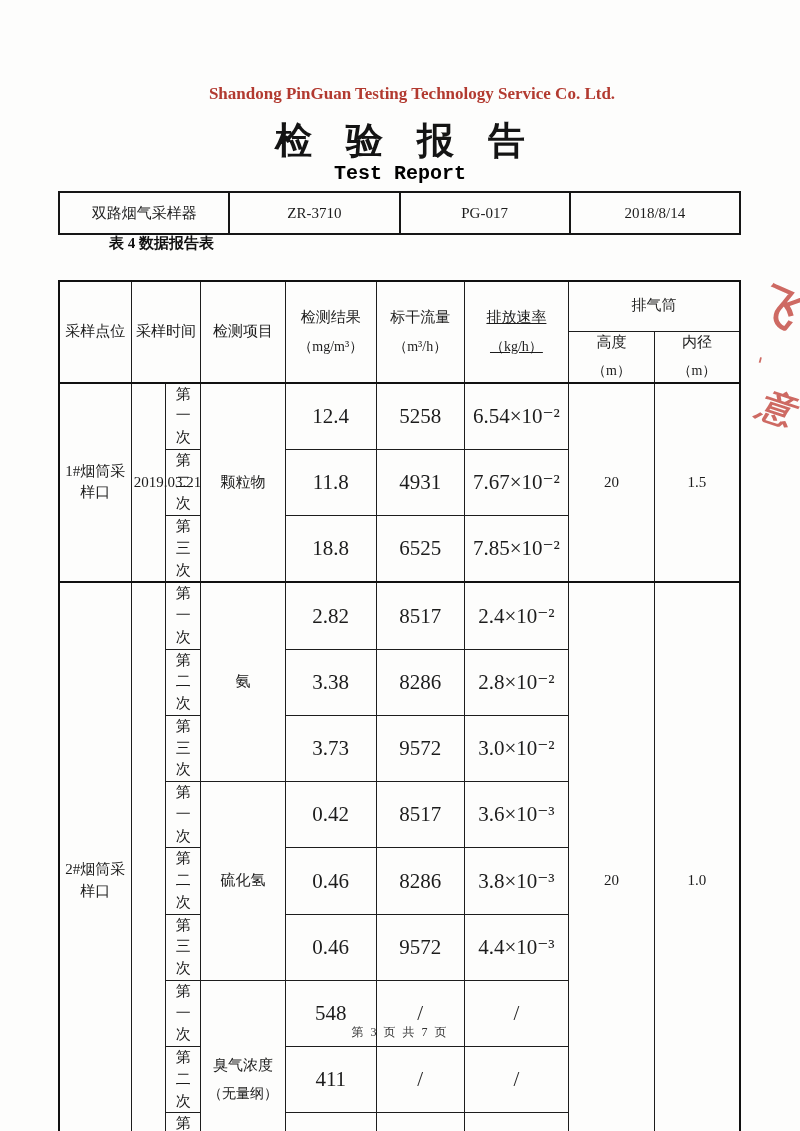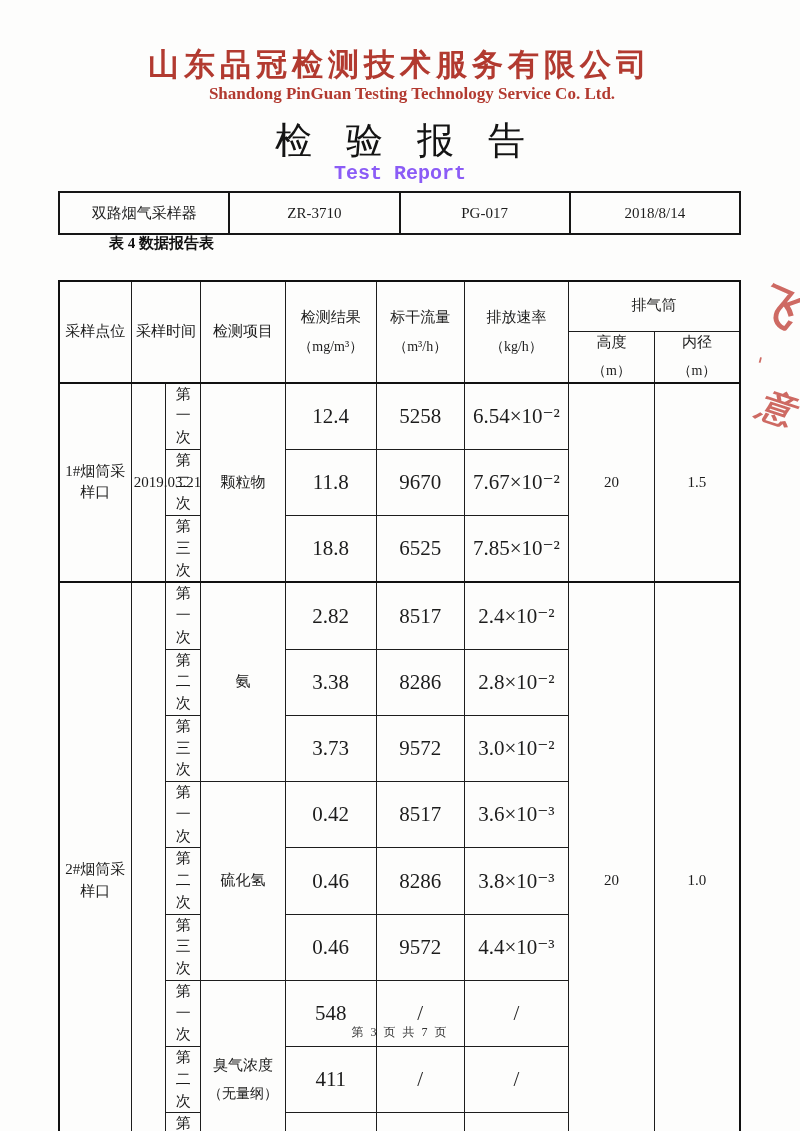--- a/index.html
+++ b/index.html
@@ -19,28 +19,28 @@
     text-align:center;font-size:31px;font-weight:bold;
     letter-spacing:5px;color:#b23a30;
   }
   .company-en{
     position:absolute;top:84px;left:12px;width:100%;
     text-align:center;font-size:17px;font-weight:bold;
     color:#b23a30;
   }
   .title-cn{
     position:absolute;top:116px;left:0;width:100%;
-    text-align:center;font-size:37px;font-weight:normal;
+    text-align:center;font-size:37px;font-weight:bold;
     letter-spacing:34px;text-indent:34px;color:#141414;
   }
   .title-en{
     position:absolute;top:162px;left:0;width:100%;
     text-align:center;font-size:20px;font-weight:bold;
     font-family:"Liberation Mono","DejaVu Sans Mono",monospace;
-    color:#8b5cf6;
+    color:#000000;
   }
 
   
   .info-table{
     position:absolute;top:191px;left:58px;width:683px;
     border-collapse:collapse;table-layout:fixed;
   }
   .info-table td{
     border:2px solid #161616;
     height:38px;text-align:center;vertical-align:middle;
@@ -69,21 +69,21 @@
   .data-table .r46 td{height:45px;}
   .data-table .r43 td{height:42px;}
   .data-table{border:2px solid #111;}
   .sec-top td{border-top:2px solid #111;}
   .data-table .unit{display:block;font-size:14px;margin-top:8px;}
   .num{font-size:21px;}
 
   
   .cw1{width:9.8%;} .cw2{width:10.2%;}
   .cw4{width:11.7%;} .cw5{width:12.6%;} .cw6{width:12.2%;}
-  .cw7{width:14.6%;} .cw8{width:9.2%;} .cw9{width:8.9%;}
+  .cw7{width:14.6%;text-decoration:underline;} .cw8{width:9.2%;} .cw9{width:8.9%;}
 
   
   .footer{
     position:absolute;top:1024px;left:0;width:100%;
     text-align:center;font-size:12px;color:#333;letter-spacing:2px;
   }
 
   
   .pen-mark{
     position:absolute;color:#c65149;
@@ -92,21 +92,20 @@
   }
   .pen-1{top:278px;left:756px;font-size:42px;transform:rotate(24deg);}
   .pen-2{top:384px;left:758px;font-size:36px;transform:rotate(18deg);}
   .pen-dot{top:352px;left:752px;font-size:13px;transform:rotate(40deg);}
 </style>
 </head>
 <body>
 
 <div class="page">
 
-  <div class="company-cn">山东品冠检测技术服务有限公司</div>
   <div class="company-en">Shandong PinGuan Testing Technology Service Co. Ltd.</div>
   <div class="title-cn">检验报告</div>
   <div class="title-en">Test Report</div>
 
   <table class="info-table">
     <tbody>
         <tr>
       <td>双路烟气采样器</td>
       <td>ZR-3710</td>
       <td>PG-017</td>
@@ -156,21 +155,21 @@
       <td rowspan="3">颗粒物</td>
       <td class="num">12.4</td>
       <td class="num">5258</td>
       <td class="num">6.54×10⁻²</td>
       <td rowspan="3">20</td>
       <td rowspan="3">1.5</td>
     </tr>
     <tr class="r46">
       <td>第二次</td>
       <td class="num">11.8</td>
-      <td class="num">9670</td>
+      <td class="num">4931</td>
       <td class="num">7.67×10⁻²</td>
     </tr>
     <tr class="r46">
       <td>第三次</td>
       <td class="num">18.8</td>
       <td class="num">6525</td>
       <td class="num">7.85×10⁻²</td>
     </tr>
 
     <tr class="r43 sec-top">

